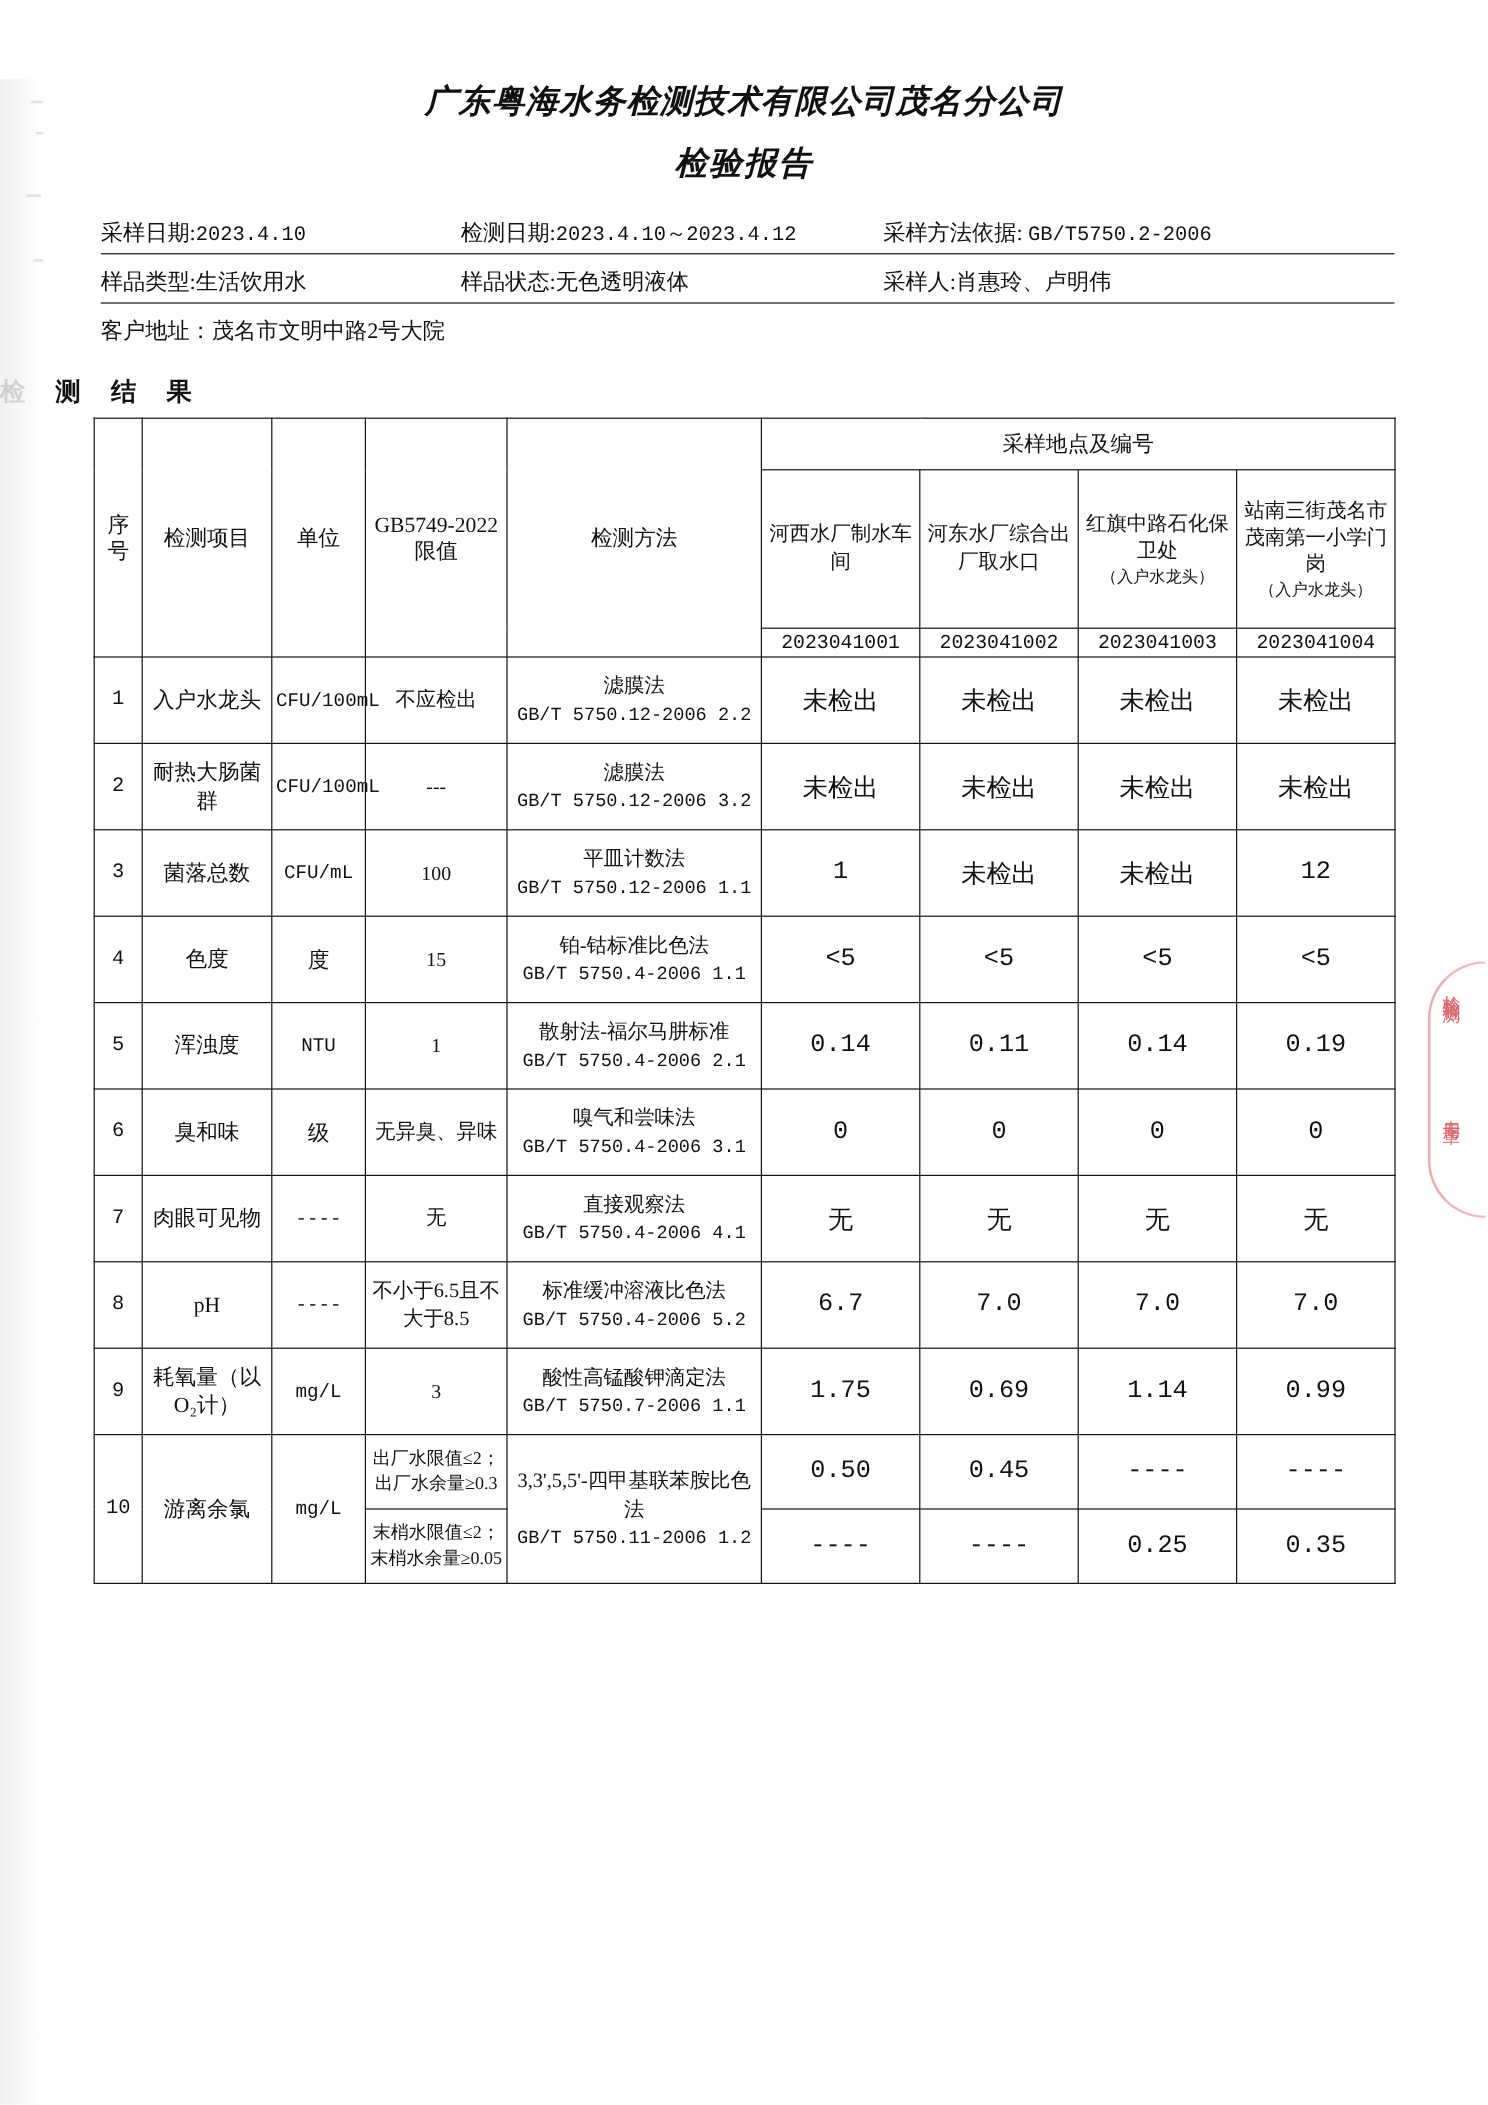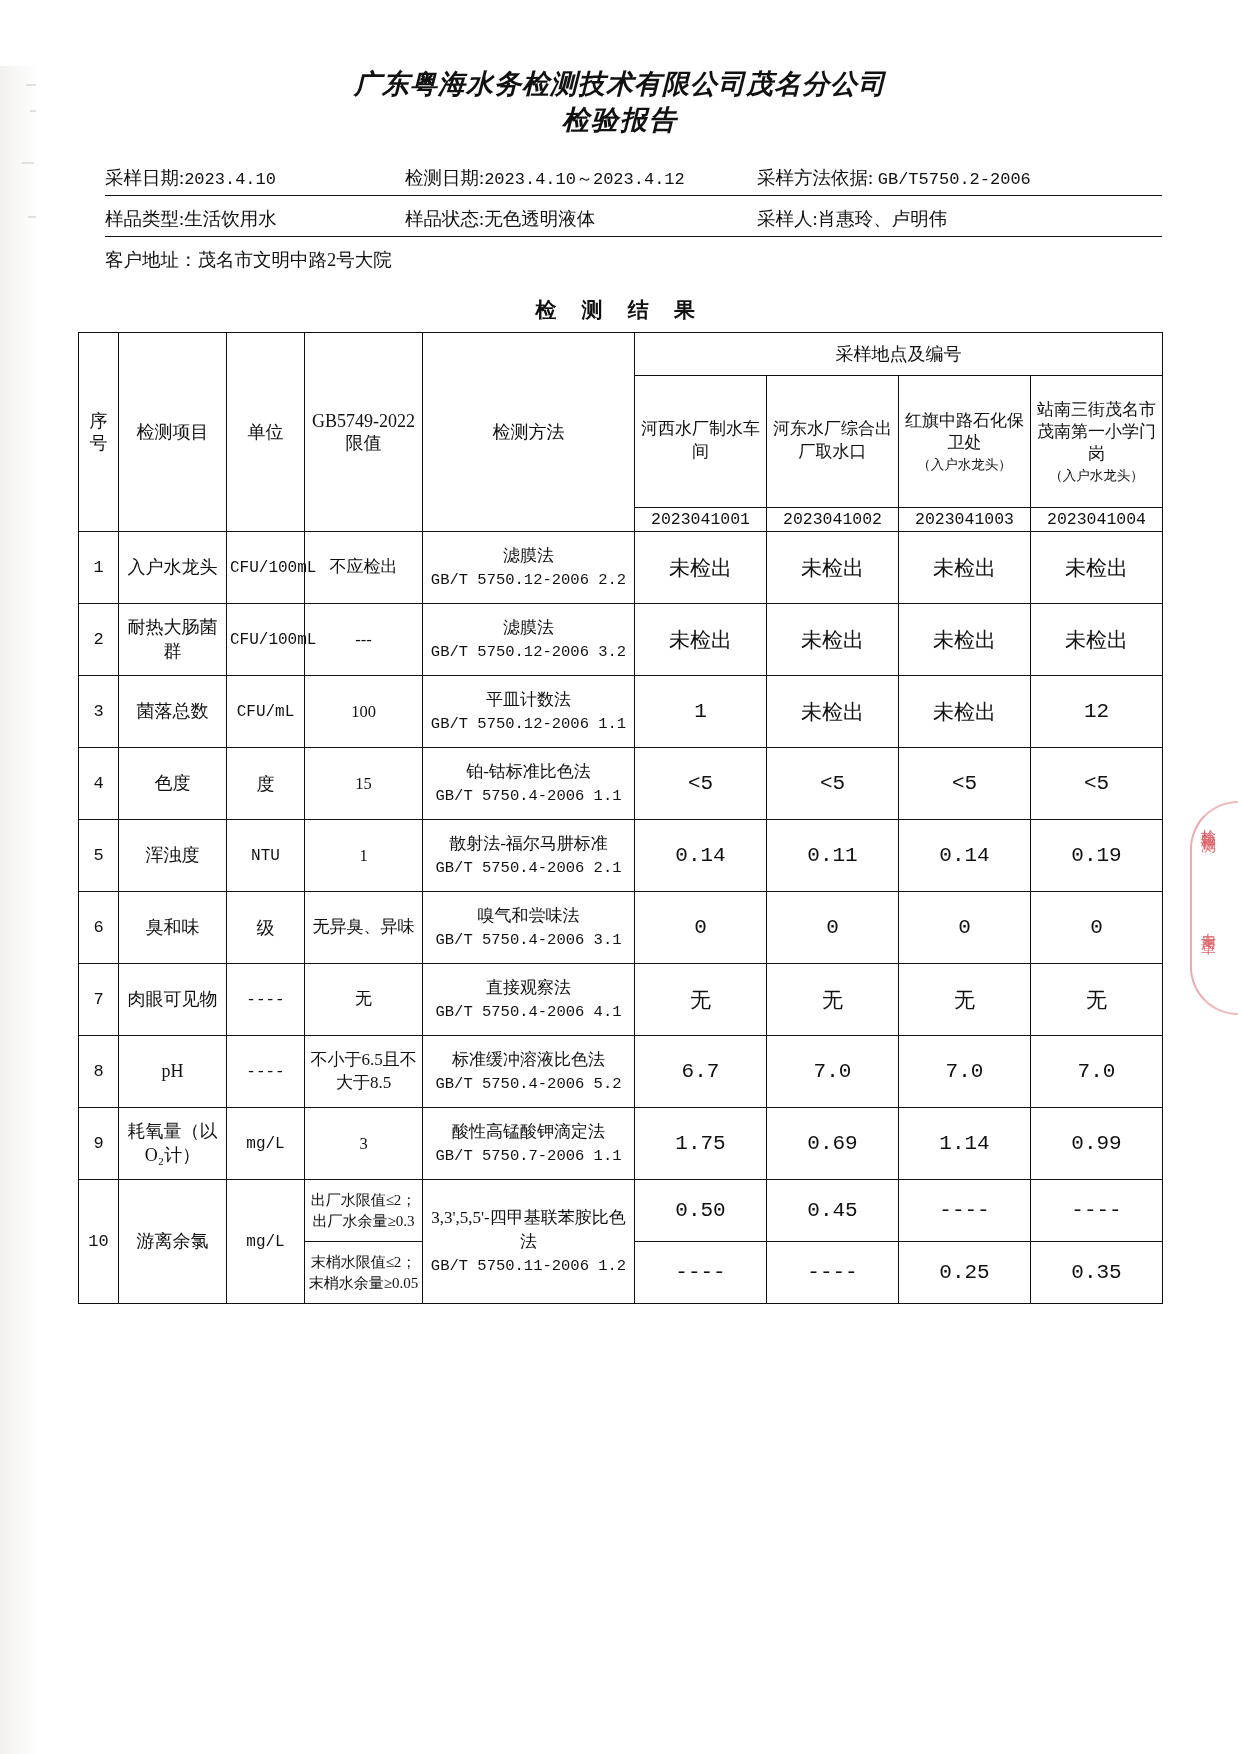--- a/index.html
+++ b/index.html
@@ -41,25 +41,25 @@
     font-style: italic;
   }
   .title-main {
     font-size: 27px;
     font-weight: bold;
     letter-spacing: 1px;
   }
   .title-sub {
     font-size: 27px;
     font-weight: bold;
-    margin-top: 0;
+    margin-top: 16px;
     letter-spacing: 2px;
   }
   .meta {
-    margin: 26px 78px 0 105px;
+    margin: 26px 78px 0 84px;
     font-size: 18.5px;
   }
   .meta-row {
     display: flex;
     align-items: flex-end;
     border-bottom: 1.4px solid #111;
     padding-bottom: 5px;
     margin-bottom: 9px;
     min-height: 26px;
   }
@@ -70,21 +70,21 @@
   }
   .meta-cell { white-space: nowrap; }
   .meta-c1 { width: 300px; }
   .meta-c2 { width: 352px; }
   .meta-c3 { flex: 1; }
   .mono {
     font-family: "Liberation Mono", "DejaVu Sans Mono", monospace;
     font-size: 17px;
   }
   .results-title {
-    text-align: center;
+    text-align: left;
     font-size: 21px;
     font-weight: bold;
     letter-spacing: 10px;
     margin-top: 22px;
     margin-bottom: 8px;
   }
   table.report {
     border-collapse: collapse;
     margin: 0 78px;
     width: 1084px;

